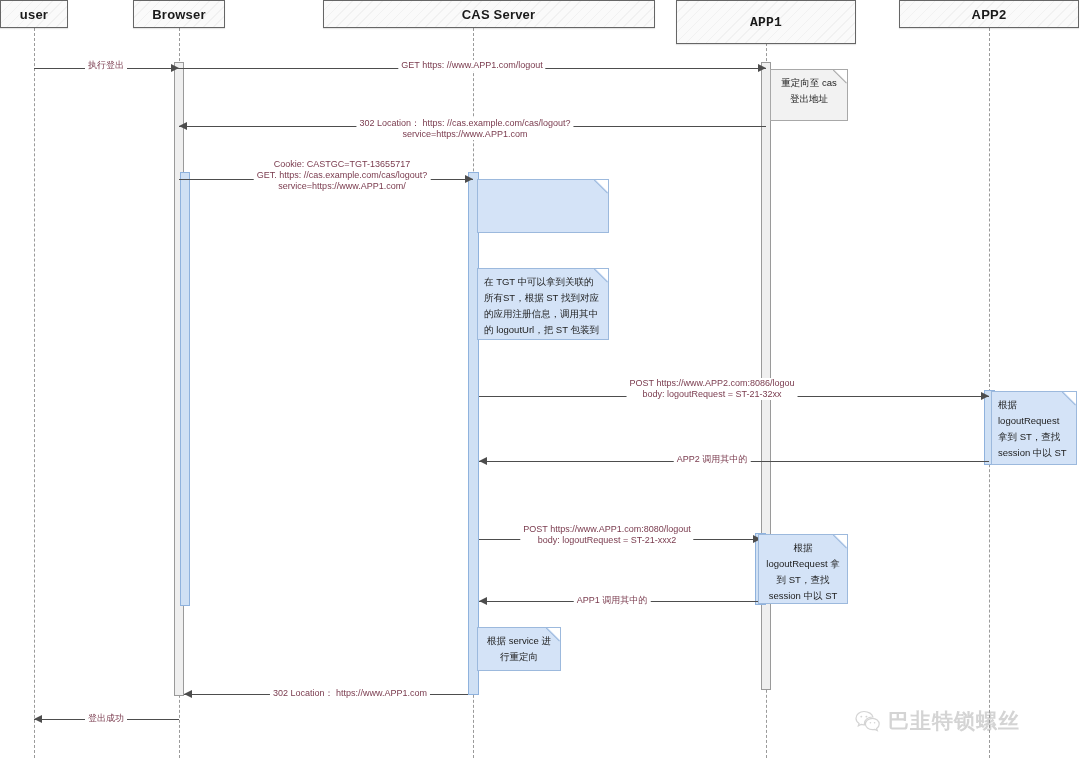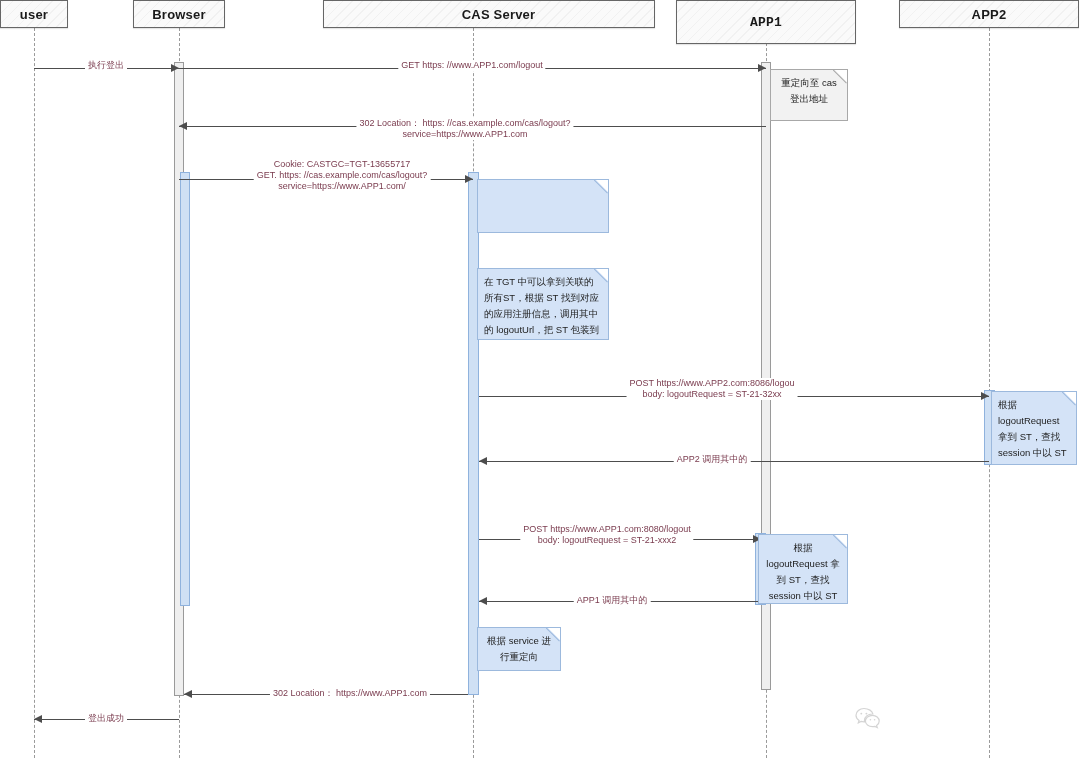--- a/index.html
+++ b/index.html
@@ -294,14 +294,15 @@
 
   <div id="watermark" style="left: 855px; top: 707px;">
     <svg width="26" height="22" viewBox="0 0 26 22">
       <path d="M9 1.5C4.6 1.5 1 4.5 1 8.2c0 2.1 1.2 4 3.1 5.2l-.8 2.4 2.8-1.4c.9.3 1.9.4 2.9.4h.6c-.1-.4-.2-.9-.2-1.3 0-3.6 3.5-6.5 7.9-6.5h.6C17.3 4 13.6 1.5 9 1.5z" fill="none" stroke="#9a9a9a" stroke-width="1.2"></path>
       <circle cx="6.3" cy="6.6" r="0.95" fill="#9a9a9a"></circle>
       <circle cx="11.4" cy="6.6" r="0.95" fill="#9a9a9a"></circle>
       <path d="M17.5 8.3c-4 0-7.1 2.6-7.1 5.7 0 3.2 3.1 5.7 7.1 5.7.8 0 1.6-.1 2.4-.3l2.4 1.2-.7-2c1.6-1 2.6-2.7 2.6-4.6 0-3.1-3.1-5.7-6.7-5.7z" fill="none" stroke="#9a9a9a" stroke-width="1.2"></path>
       <circle cx="15.4" cy="12.7" r="0.8" fill="#9a9a9a"></circle>
       <circle cx="19.6" cy="12.7" r="0.8" fill="#9a9a9a"></circle>
     </svg>
+    <span class="wm-text">巴韭特锁螺丝</span>
   </div>
 </div>
 
 </body></html>

